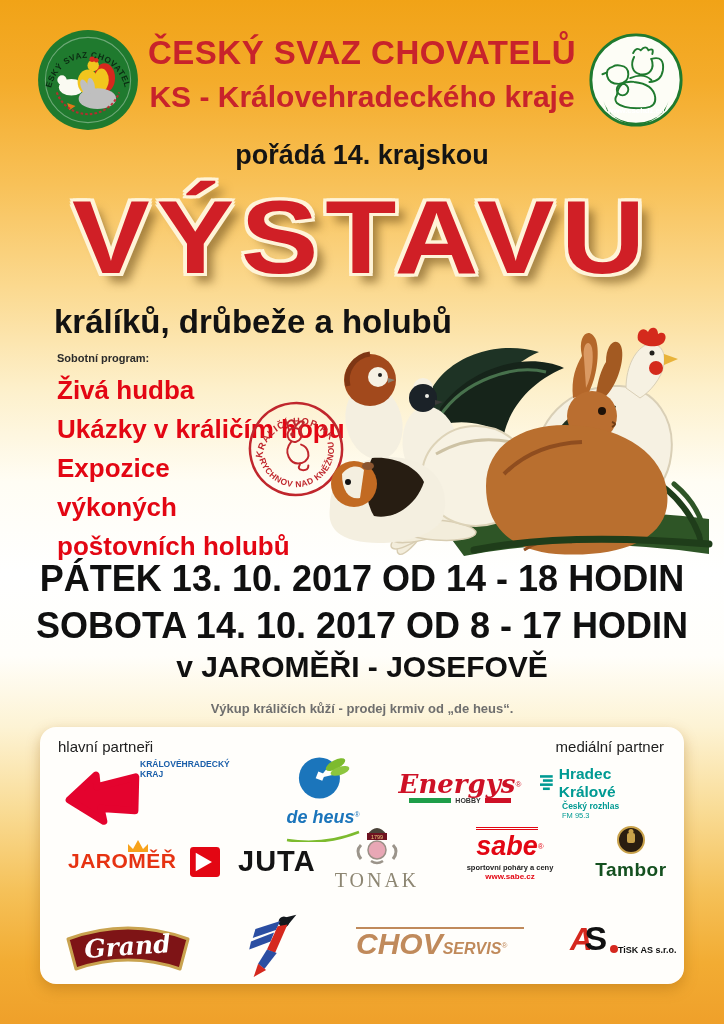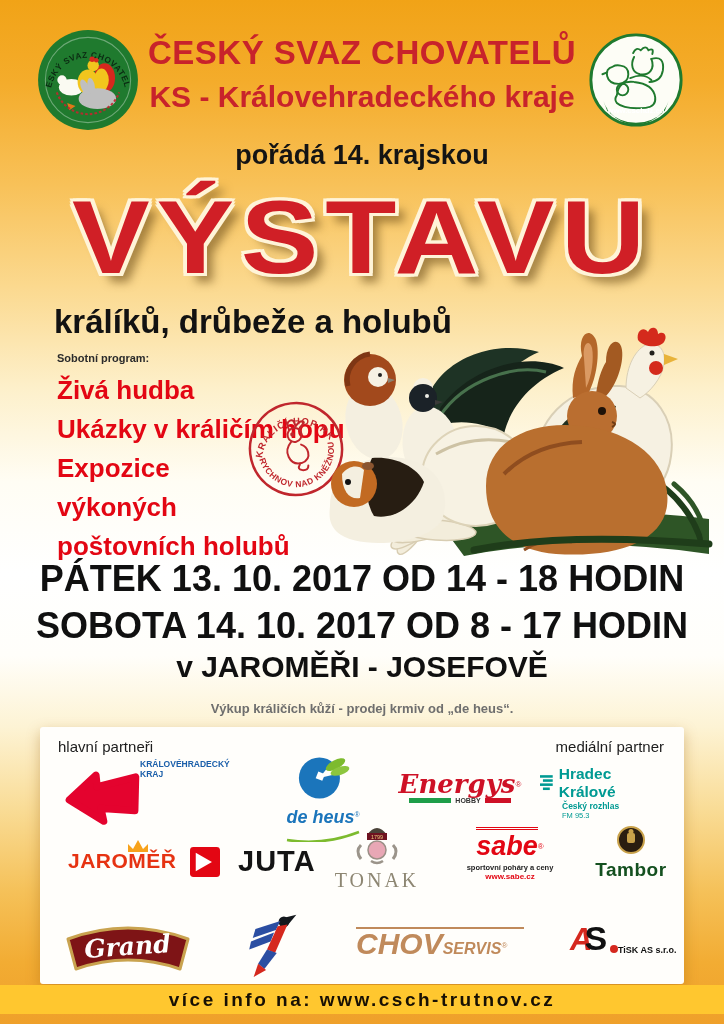--- a/index.html
+++ b/index.html
@@ -38,21 +38,21 @@
   .collage{left:324px;top:324px;width:390px;height:244px;}
   
   .sched{left:0;right:0;text-align:center;color:#101010;font-weight:bold;}
   .friday{top:558px;font-size:36px;}
   .saturday{top:605px;font-size:36px;}
   .place{top:650px;font-size:30px;}
   .note{left:0;right:0;top:701px;text-align:center;font-size:13px;
     font-weight:bold;color:#6e6e6e;}
   
   .panel{left:40px;top:727px;width:644px;height:257px;background:#FFFEFB;
-    border-radius:3px;box-shadow:0 5px 14px rgba(150,90,10,.35);}
+    border-radius:16px;box-shadow:0 5px 14px rgba(150,90,10,.35);}
   .panel .abs{position:absolute;}
   .panel-label{font-size:15px;color:#1c1c1c;top:11px;}
   .lab-left{left:18px;}
   .lab-right{right:20px;}
   
   .khk{left:22px;top:32px;width:200px;height:74px;}
   .khk svg{position:absolute;left:0;top:8px;}
   .khk-text{position:absolute;left:78px;top:0;color:#1B5FAA;font-weight:bold;
     font-size:8.5px;line-height:10px;}
   
@@ -389,17 +389,14 @@
       <span class="chov-1">CHOV</span><span class="chov-2">SERVIS</span><span class="reg">®</span>
     </div>
 
     <div class="abs astisk">
       <span class="as-a">A</span><span class="as-s">S</span>
       <span class="as-dot"></span>
       <span class="as-rest">TiSK AS s.r.o.</span>
     </div>
   </div>
 
-  <div class="abs footer-strip">
-    <div class="footer-text">více info na: www.csch-trutnov.cz</div>
-  </div>
 
 </div>
 
 </body></html>

